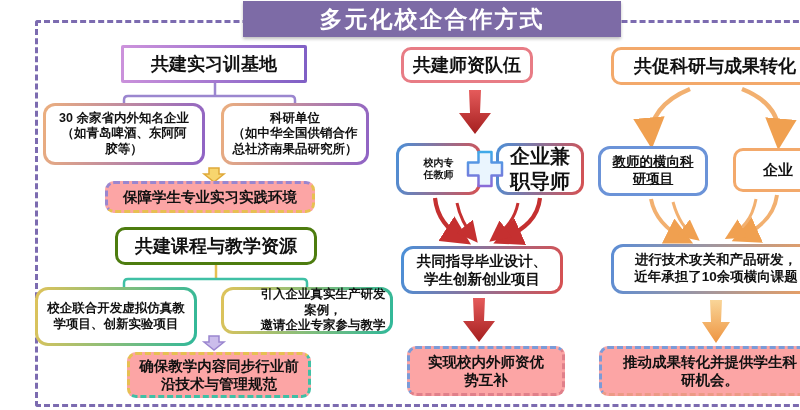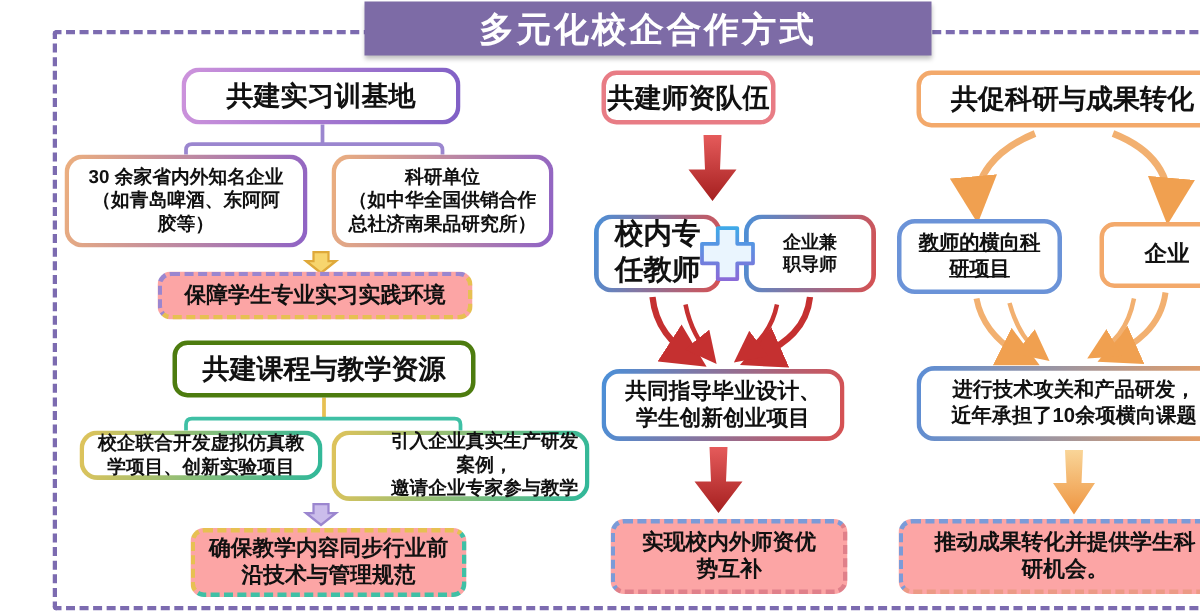--- a/index.html
+++ b/index.html
@@ -25,31 +25,31 @@
   .b-pink{border:3px solid #E87C85;}
   .b-orange{border:3px solid #F3A96B;}
   .b-blue{border:3px solid #6B93D8;}
   
   .d{border:3px dashed;border-radius:9px;background:#fca5a5;}
   .d-py{border-top-color:#9B86CF;border-left-color:#9B86CF;border-bottom-color:#E7C052;border-right-color:#E7C052;}
   .d-yt{border-top-color:#E7C052;border-left-color:#E7C052;border-bottom-color:#3FC0A5;border-right-color:#3FC0A5;}
   .d-br{border-top-color:#7B9BD8;border-left-color:#7B9BD8;border-bottom-color:#E0808A;border-right-color:#E0808A;}
   .d-bo{border-top-color:#7B9BD8;border-left-color:#7B9BD8;border-bottom-color:#EC9A86;border-right-color:#EC9A86;}
   
-  #lheader{left:88px;top:45px;width:186px;height:38px;font-size:18px;border-radius:12px;}
+  #lheader{left:88px;top:45px;width:186px;height:38px;font-size:18px;border-radius:2px;}
   #lbox1{left:10px;top:103px;width:162px;height:62px;font-size:12.5px;}
   #lbox2{left:188px;top:103px;width:148px;height:62px;font-size:12.5px;}
   #loutcome1{left:72px;top:181px;width:210px;height:32px;font-size:14.5px;}
   #lheader2{left:82px;top:227px;width:202px;height:38px;font-size:18px;border-radius:10px;}
-  #lbox3{left:20px;top:287px;width:162px;height:33px;font-size:12.5px;}
+  #lbox3{left:2px;top:287px;width:162px;height:59px;font-size:12.5px;border-radius:13px;}
   #lbox4{left:188px;top:287px;width:172px;height:47px;font-size:12.5px;padding-left:32px;}
   #loutcome2{left:94px;top:352px;width:184px;height:46px;font-size:14.5px;}
-  #mheader{left:368px;top:47px;width:116px;height:36px;font-size:18px;border-radius:10px;}
-  #mbox1{left:363px;top:143px;width:85px;height:52px;font-size:19px;}
-  #mbox2{left:463px;top:143px;width:88px;height:52px;font-size:12px;}
+  #mheader{left:368px;top:47px;width:132px;height:36px;font-size:18px;border-radius:10px;}
+  #mbox1{left:363px;top:143px;width:85px;height:52px;font-size:10px;}
+  #mbox2{left:463px;top:143px;width:88px;height:52px;font-size:20px;}
   #mbox3{left:368px;top:246px;width:162px;height:48px;font-size:14.5px;}
   #moutcome{left:374px;top:346px;width:158px;height:50px;font-size:14.5px;}
   #rheader{left:578px;top:47px;width:208px;height:38px;font-size:18px;border-radius:10px;}
   #rbox1{left:565px;top:146px;width:110px;height:50px;font-size:13.5px;text-decoration:underline;}
   #rbox2{left:700px;top:148px;width:90px;height:44px;font-size:15px;border-radius:10px;}
   #rbox3{left:578px;top:244px;width:210px;height:50px;font-size:13.5px;}
   #routcome{left:566px;top:346px;width:222px;height:50px;font-size:14.5px;}
   .wires{position:absolute;left:0;top:0;z-index:1;pointer-events:none;}
   .plus{position:absolute;left:0;top:0;z-index:3;pointer-events:none;}
 </style>

